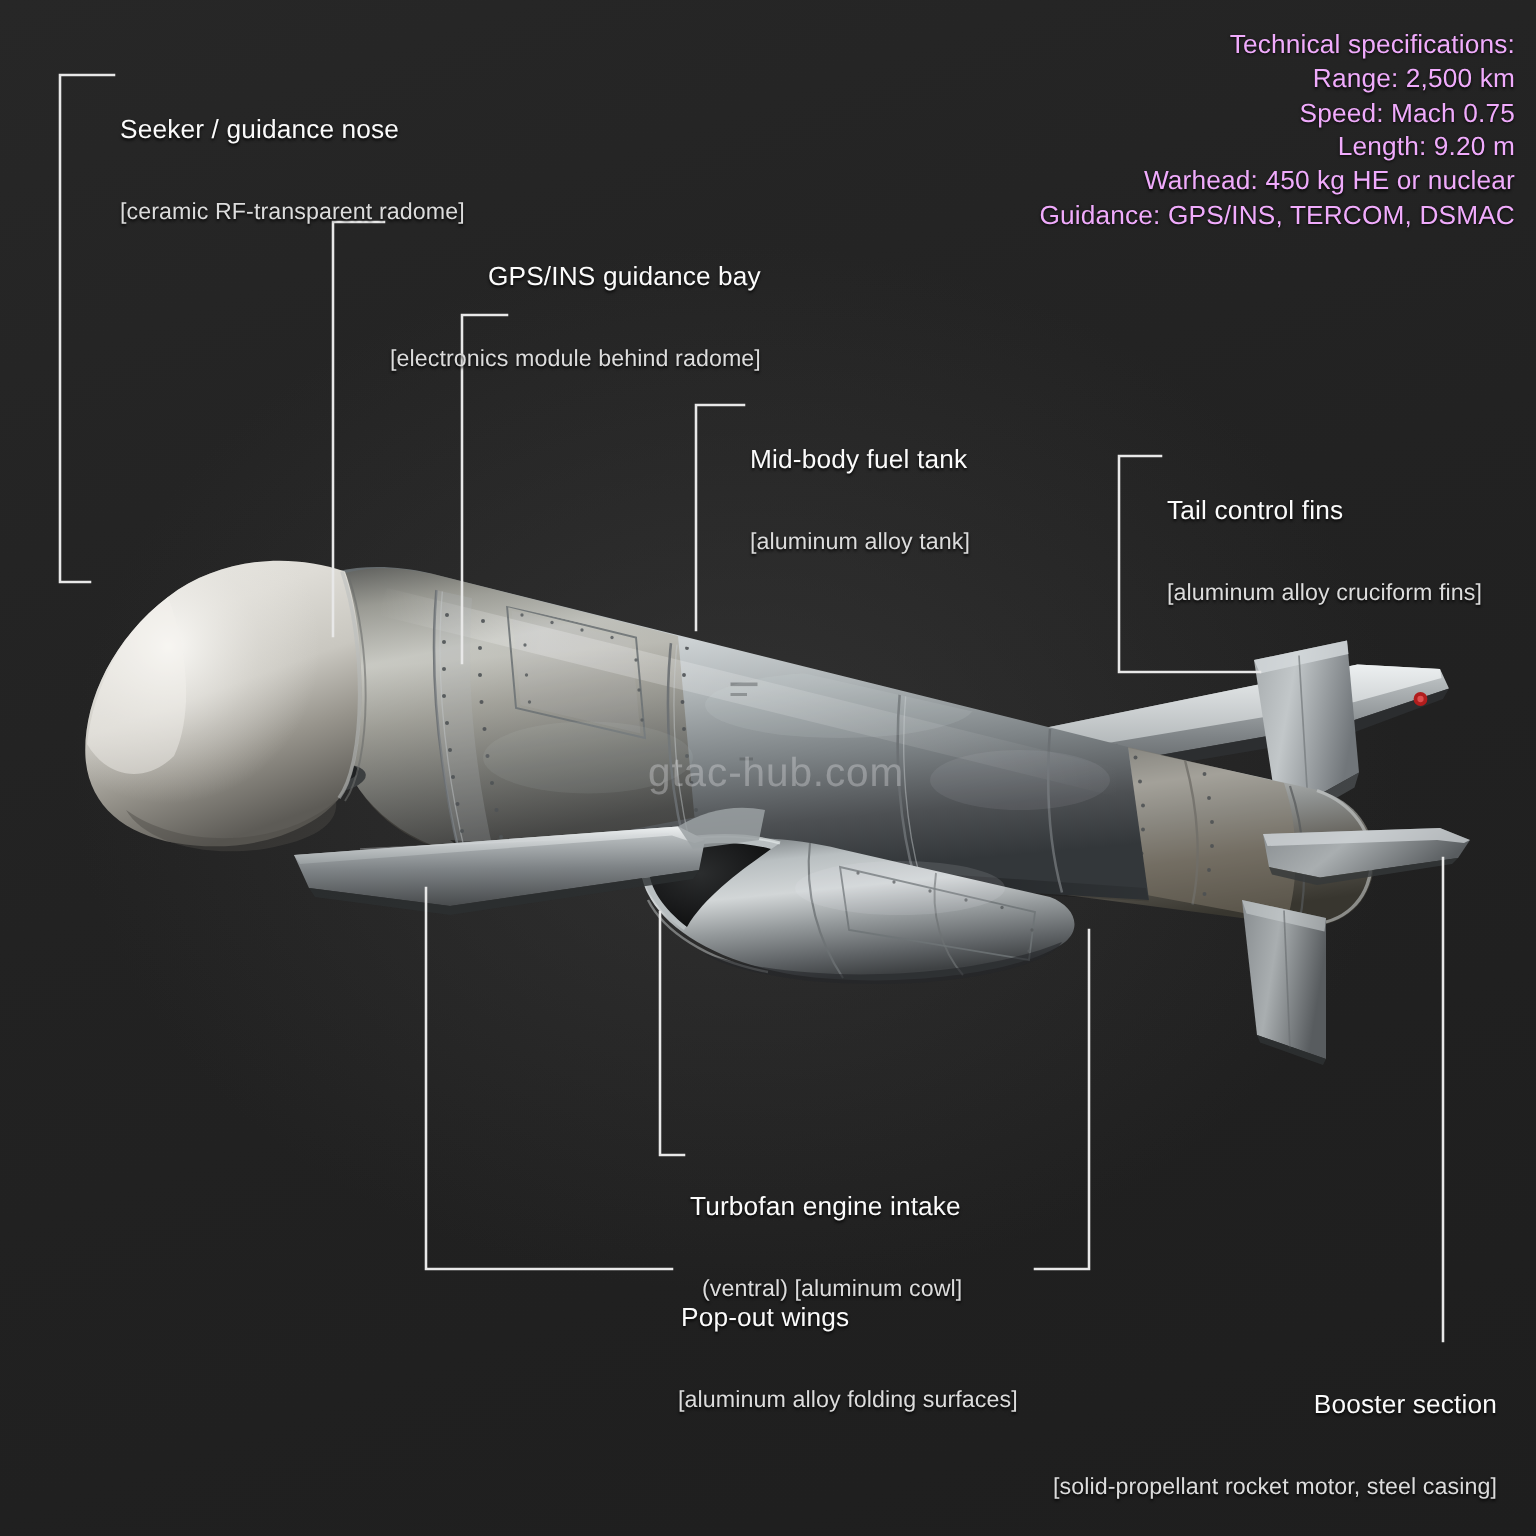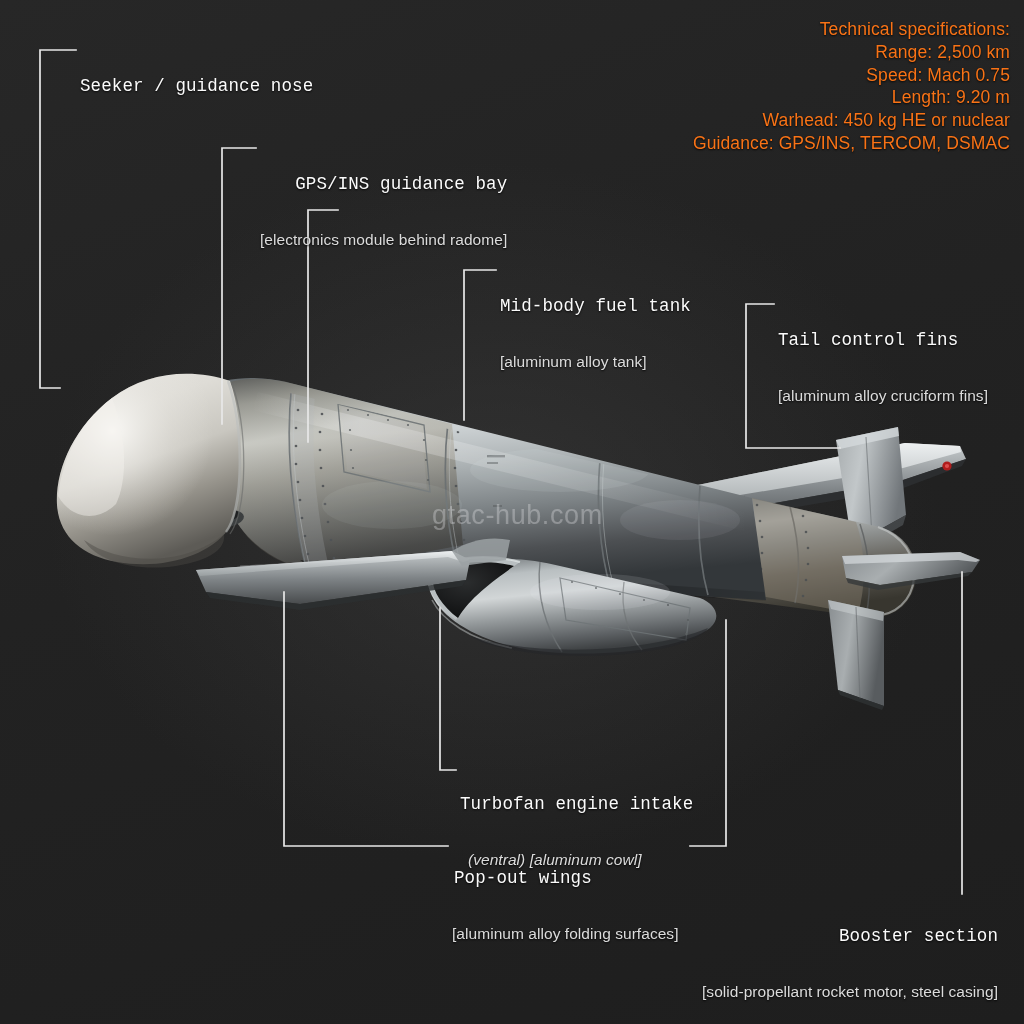--- a/index.html
+++ b/index.html
@@ -36,39 +36,38 @@
 
   
   .spec-block {
     position: absolute;
     top: 18px;
     right: 14px;
     text-align: right;
     line-height: 1.30;
   }
   .spec-line {
-    color: #f97316;
+    color: #f0abfc;
     font-size: 17.5px;
     letter-spacing: 0.1px;
     text-shadow: 0 1px 2px rgba(0,0,0,0.85);
     white-space: pre;
   }
 
   .callout {
     position: absolute;
     white-space: pre;
   }
   .callout .c-title {
     display: block;
     color: #fbfbfb;
     font-size: 17.5px;
     line-height: 1.18;
     letter-spacing: 0.1px;
     text-shadow: 0 1px 2px rgba(0,0,0,0.85);
-    font-family: Liberation Mono, monospace;
   }
   .callout .c-sub {
     display: block;
     color: #dcdcdc;
     font-size: 15.5px;
     line-height: 1.22;
     letter-spacing: 0.05px;
     text-shadow: 0 1px 2px rgba(0,0,0,0.85);
   }
   .callout.right-align { text-align: right; }
@@ -473,41 +472,42 @@
     <div class="spec-line">Technical specifications:</div>
     <div class="spec-line">Range: 2,500 km</div>
     <div class="spec-line">Speed: Mach 0.75</div>
     <div class="spec-line">Length: 9.20 m</div>
     <div class="spec-line">Warhead: 450 kg HE or nuclear</div>
     <div class="spec-line">Guidance: GPS/INS, TERCOM, DSMAC</div>
   </div>
 
   <div class="callout" style="left:80px;  top:40px;">
     <span class="c-title">Seeker / guidance nose</span>
+    <span class="c-sub">[ceramic RF-transparent radome]</span>
   </div>
 
   <div class="callout" style="left:260px; top:138px;text-align:right;">
     <span class="c-title">GPS/INS guidance bay</span>
     <span class="c-sub">[electronics module behind radome]</span>
   </div>
 
 
   <div class="callout" style="left:778px; top:294px;">
     <span class="c-title">Tail control fins</span>
     <span class="c-sub">[aluminum alloy cruciform fins]</span>
   </div>
 
   <div class="callout" style="left:500px; top:260px;">
     <span class="c-title">Mid-body fuel tank</span>
     <span class="c-sub">[aluminum alloy tank]</span>
   </div>
 
   <div class="callout" style="left:460px; top:758px;">
     <span class="c-title">Turbofan engine intake</span>
-    <span class="c-sub" style="padding-left:8px;font-style:italic;">(ventral) [aluminum cowl]</span>
+    <span class="c-sub" style="padding-left:8px;">(ventral) [aluminum cowl]</span>
   </div>
 
   <div class="callout" style="left:454px; top:832px;">
     <span class="c-title">Pop-out wings</span>
     <span class="c-sub" style="margin-left:-2px;">[aluminum alloy folding surfaces]</span>
   </div>
 
   <div class="callout right-align" style="right:26px; top:890px;">
     <span class="c-title">Booster section</span>
     <span class="c-sub">[solid-propellant rocket motor, steel casing]</span>

